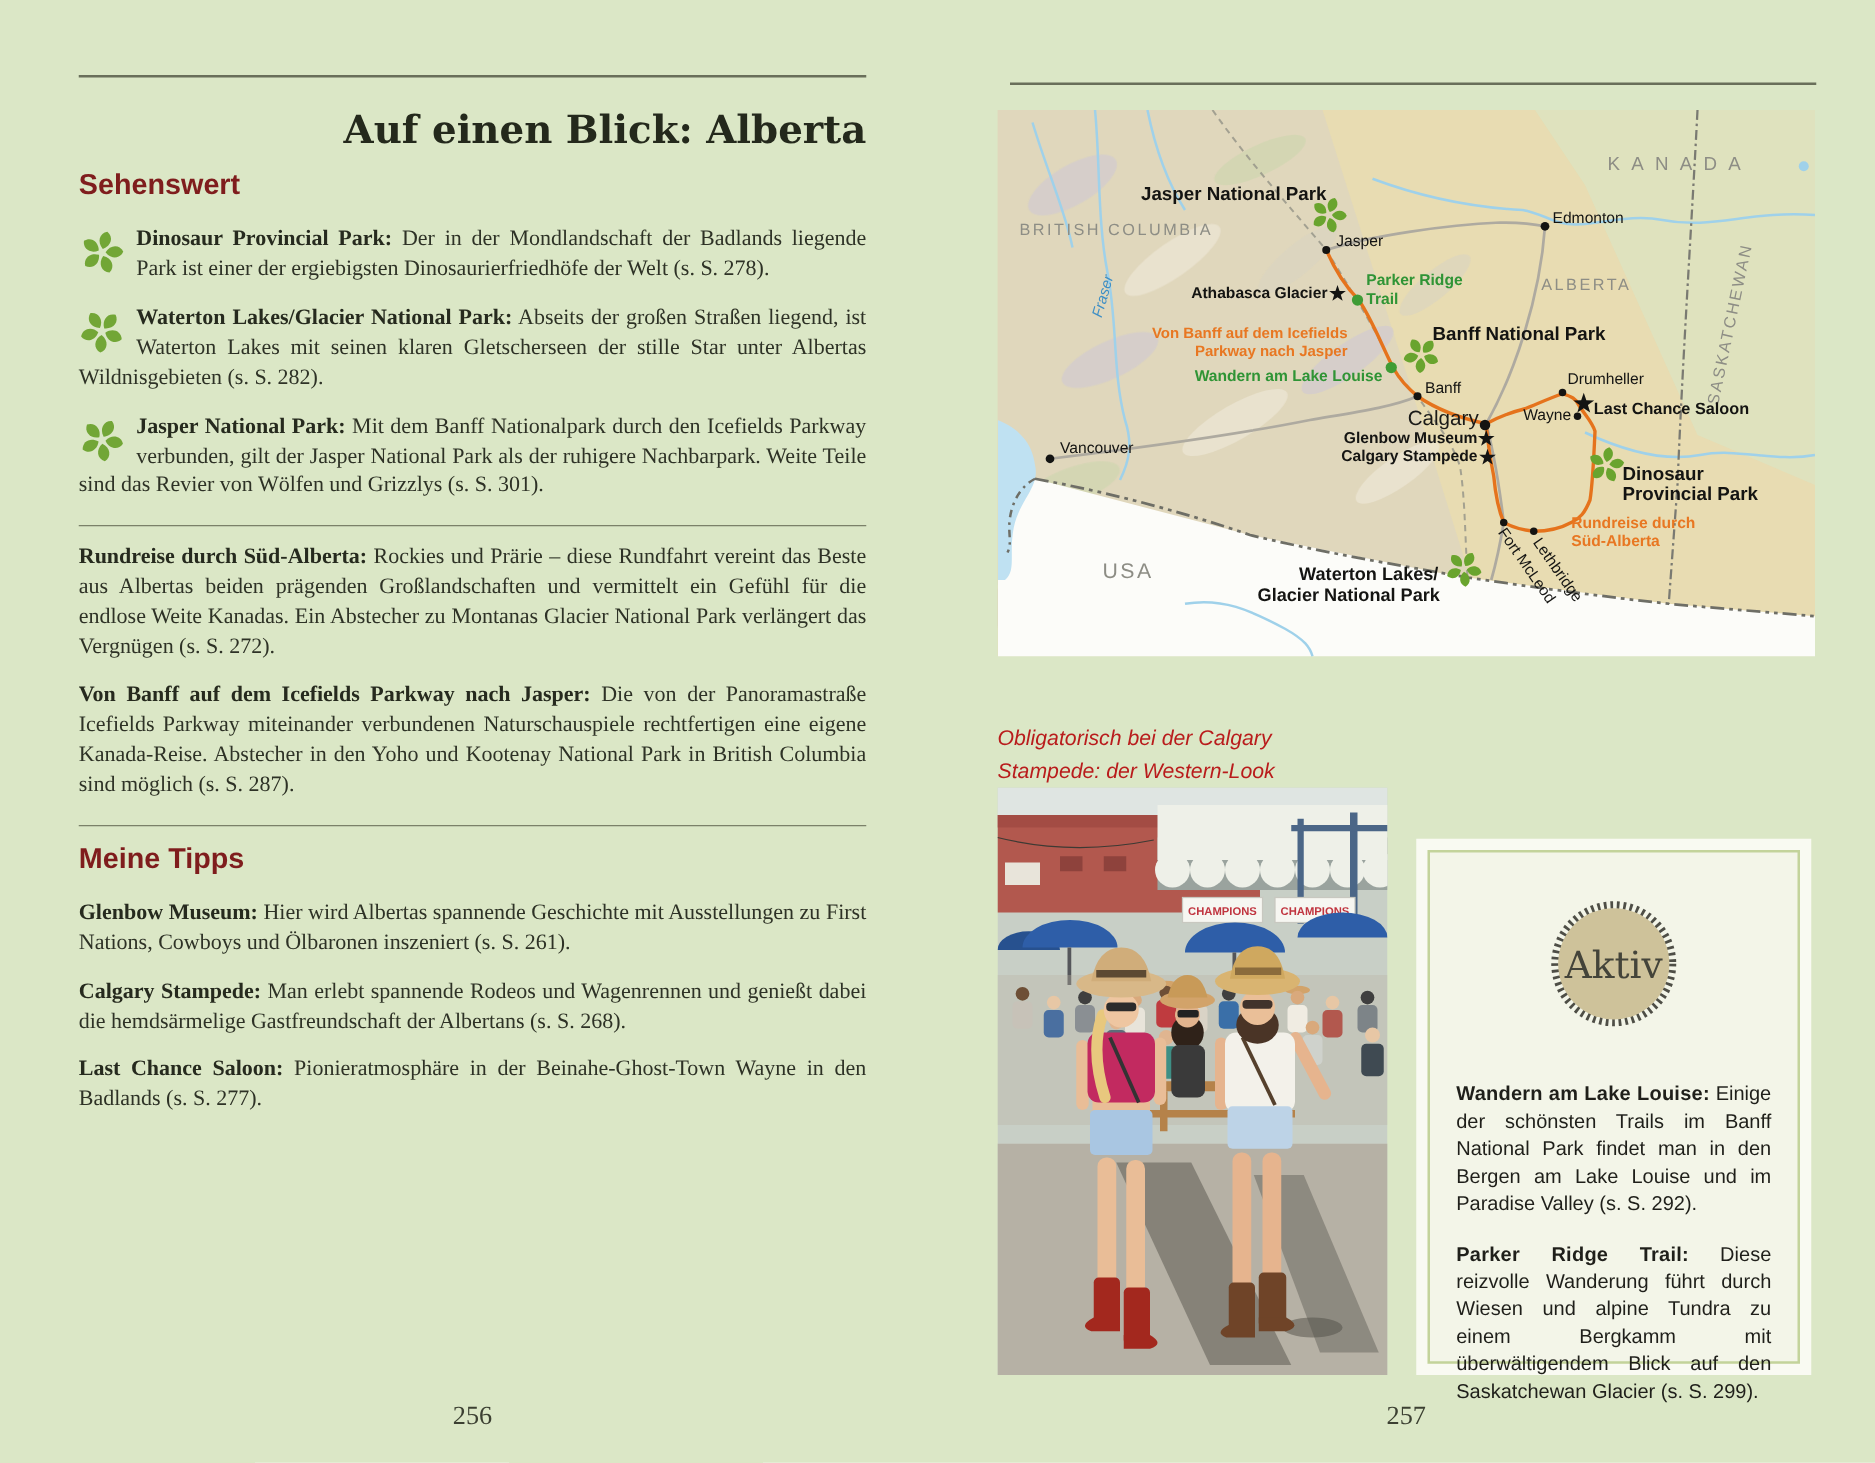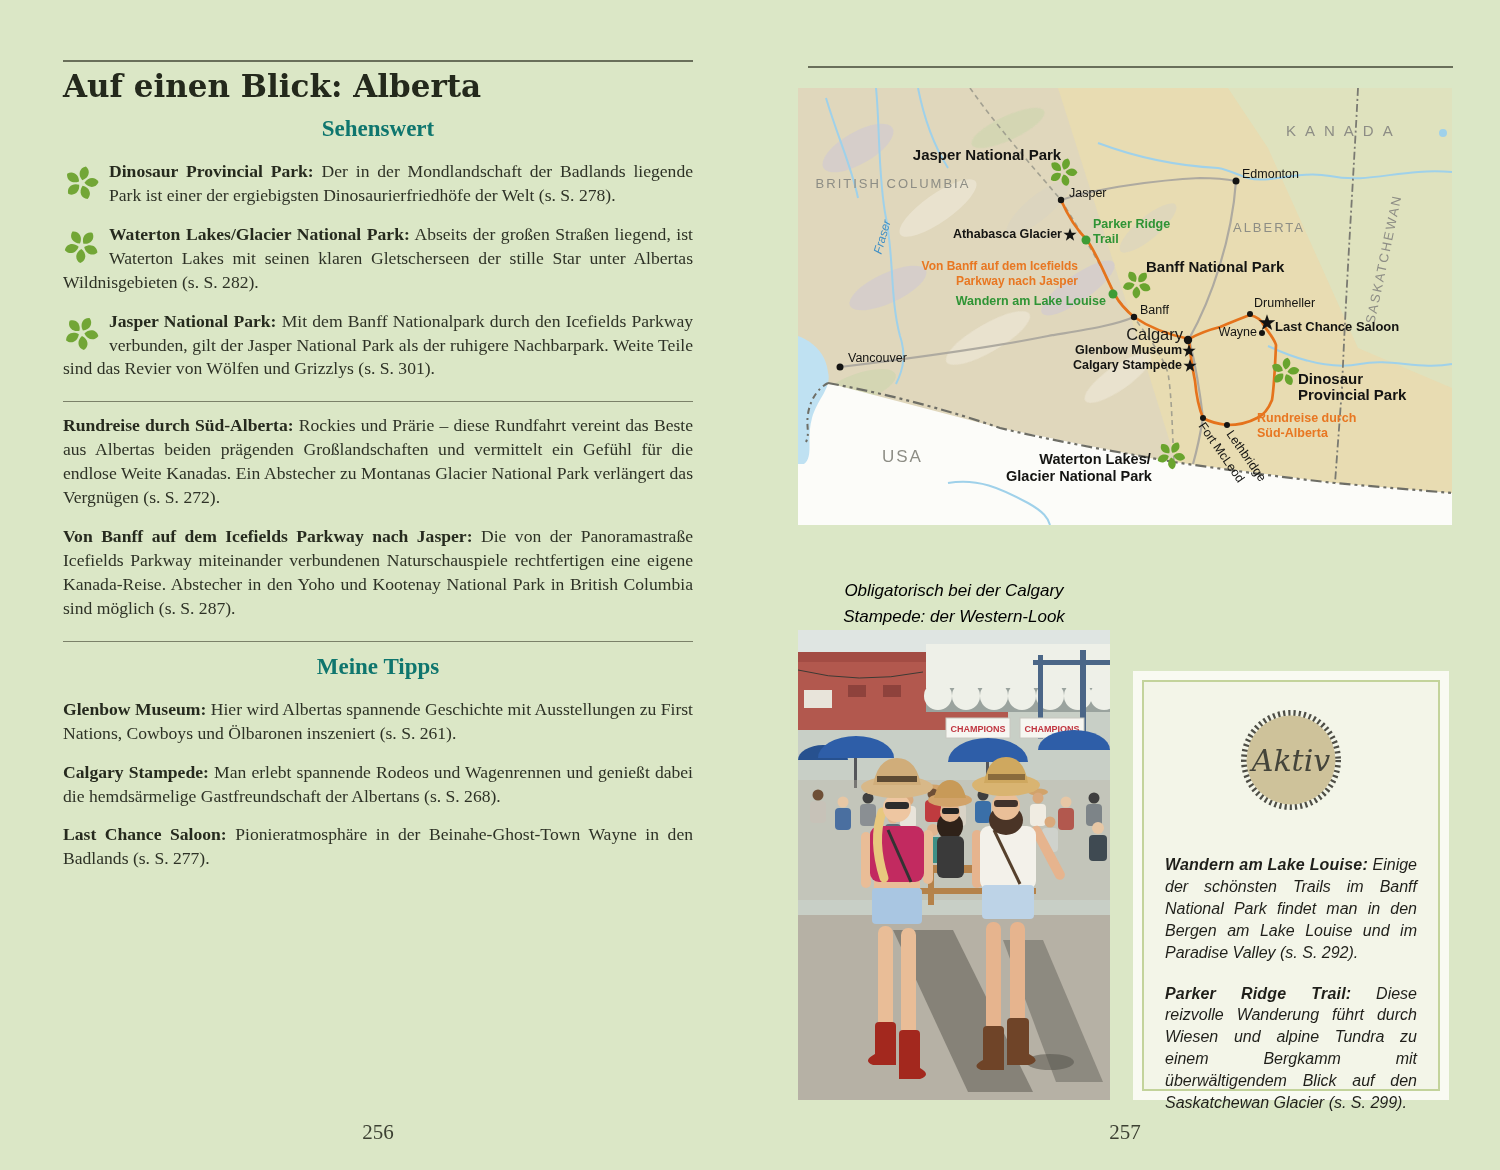--- a/index.html
+++ b/index.html
@@ -2,23 +2,23 @@
 <html><head>
 <meta charset="utf-8">
 <style>
   html,body{margin:0;padding:0;}
   .page{position:relative;width:1500px;height:1170px;background:#dbe7c6;overflow:hidden;
         font-family:"Liberation Serif",serif;color:#2e3226;}
   .rule{border:none;border-top:2px solid #555947;opacity:.85;margin:0;}
   
   .col-left{position:absolute;left:63px;top:60px;width:630px;}
   .title{font-family:"DejaVu Serif",serif;font-weight:bold;font-size:31px;color:#24291c;
-         text-align:left;margin:6px 0 8px;}
-  .h2{font-family:Liberation Serif, serif;font-weight:bold;font-size:23px;color:#0f766e;
-      text-align:center;margin:12px 0 18px;}
+         text-align:right;margin:24px 0 8px;}
+  .h2{font-family:Liberation Sans, sans-serif;font-weight:bold;font-size:23px;color:#7f1d1d;
+      margin:12px 0 18px;}
   .entry{font-size:17.6px;line-height:1.36;text-align:justify;margin:0 0 15px;}
   .entry b{color:#262a1e;}
   .fl{float:left;width:37px;height:40px;margin:3px 9px 0 0;}
   .secrule{margin:20px 0 12px;border-top:1.5px solid #6a6e58;}
   .pagenum{position:absolute;top:1120px;font-size:21px;color:#3c4032;text-align:center;}
   .pn-left{left:63px;width:630px;} .pn-right{left:798px;width:654px;}
   
   .rule-right{position:absolute;left:808px;top:66px;width:645px;}
   .map{position:absolute;left:798px;top:88px;width:654px;height:437px;}
   .map text{font-family:"Liberation Sans",sans-serif;}
@@ -26,28 +26,28 @@
   .m-big2{font-weight:bold;font-size:14.5px;fill:#141412;}
   .m-town{font-size:12.5px;fill:#141412;}
   .m-city{font-size:16.5px;fill:#1a1a18;}
   .m-poi{font-weight:bold;font-size:12.5px;fill:#141412;}
   .m-green{font-weight:bold;font-size:12.5px;fill:#2f9435;}
   .m-orange{font-weight:bold;font-size:12px;fill:#e87722;}
   .m-gray{font-size:13px;fill:#8d8d85;letter-spacing:2px;}
   .m-kanada{font-size:15px;fill:#8d8d85;letter-spacing:9px;}
   .m-usa{font-size:17px;fill:#8d8d85;letter-spacing:2px;}
   .m-river{font-style:italic;font-size:12px;fill:#3f8fc5;}
-  .caption{position:absolute;left:798px;top:578px;width:312px;text-align:center;
+  .caption{position:absolute;left:798px;top:578px;width:312px;
            font-family:"Liberation Sans",sans-serif;font-style:italic;font-size:17px;
-           line-height:1.5;color:#000000;}
+           line-height:1.5;color:#b91c1c;}
   .photo{position:absolute;left:798px;top:630px;width:312px;height:470px;}
   .aktiv{position:absolute;left:1133px;top:671px;width:316px;height:429px;
          background:#f9faf2;box-sizing:border-box;padding:9px;}
   .aktiv-inner{border:2px solid #c3d39b;background:#f3f5e8;height:100%;box-sizing:border-box;
-               padding:12px 21px 0;font-style:italic;}
+               padding:23px 21px 0;}
   .badge{display:block;margin:14px auto 0;width:104px;height:104px;}
   .badge text{font-family:"DejaVu Serif",serif;}
   .aktiv-text{margin-top:42px;font-family:"Liberation Sans",sans-serif;font-size:16px;
               line-height:1.37;text-align:justify;color:#1f1f1a;}
   .aktiv-text p{margin:0 0 19px;}
   .aktiv-text b{letter-spacing:.2px;}
 </style>
 </head>
 <body>
 

